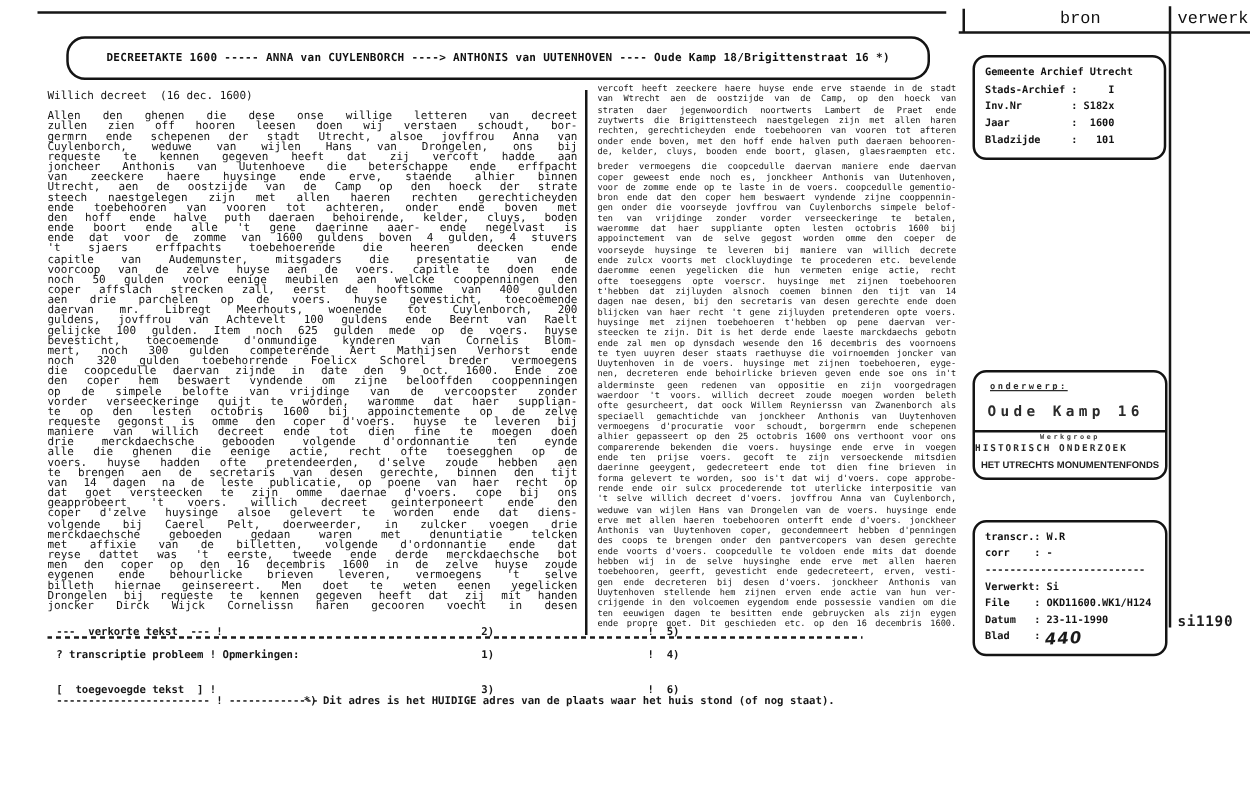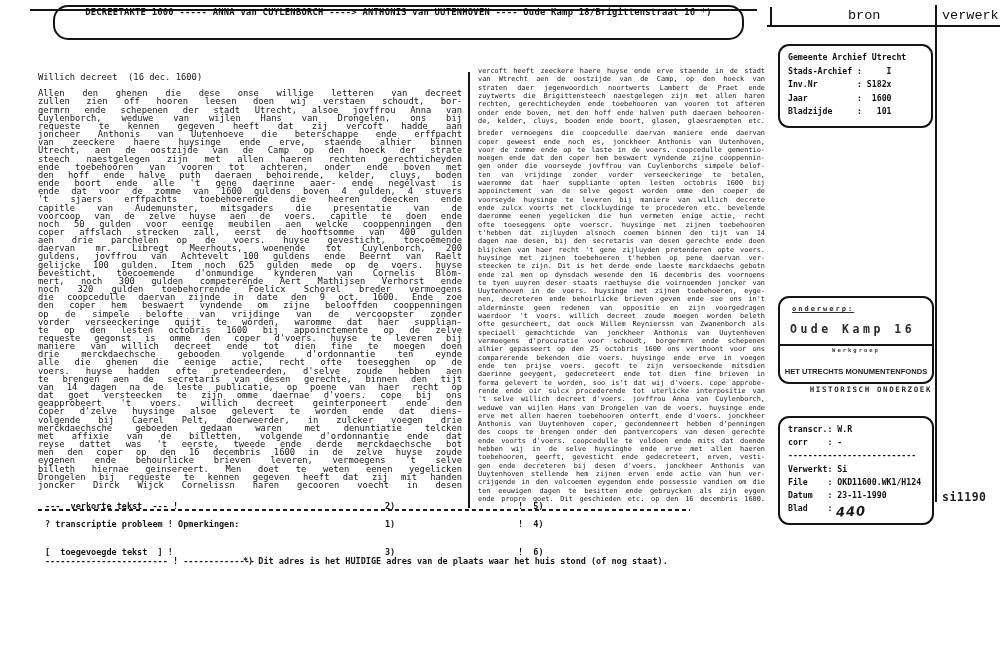--- a/index.html
+++ b/index.html
@@ -4,43 +4,43 @@
 <style>
   html,body{margin:0;padding:0;background:#e8e8e8;}
   .page{position:relative;width:1000px;height:649px;background:#ffffff;overflow:hidden;
         font-family:"DejaVu Sans Mono",monospace;color:#111;}
   .hline{position:absolute;background:#161616;height:2px;}
   .vline{position:absolute;background:#161616;width:2px;}
   .dashline{position:absolute;height:2px;
      background:repeating-linear-gradient(90deg,#1c1c1c 0 4px,transparent 4px 7px);}
 
   
-  .title-box{position:absolute;left:53px;top:5px;width:687px;height:31px;
-     border:2.4px solid #141414;border-radius:15px;display:flex;}
+  .title-box{position:absolute;left:53px;top:29px;width:687px;height:31px;
+     border:2.4px solid #141414;border-radius:15px;display:flex;align-items:center;}
   .title-text{width:100%;text-align:center;font-size:8.8px;font-weight:bold;
      letter-spacing:.25px;white-space:nowrap;}
 
   
   .colhead{position:absolute;font-family:Liberation Mono, monospace;
      font-size:13.5px;color:#101010;}
 
   
   .rbox{position:absolute;border:2.2px solid #141414;border-radius:11px;background:#fff;}
   .boxlines{padding:5px 8px 0 8px;font-size:8.2px;font-weight:bold;line-height:13.6px;}
   .boxlines .tl{white-space:pre;}
 
   .onderwerp-label{position:absolute;left:12px;top:7px;font-size:7px;font-weight:bold;
      letter-spacing:2px;text-decoration:underline;color:#2c2c2c;}
   .subject-text{position:absolute;left:10px;top:24px;font-size:11.5px;font-weight:bold;
      letter-spacing:3.5px;color:#2a2a2a;white-space:nowrap;}
   .box-divider{position:absolute;left:0;right:0;top:46px;border-top:2px solid #141414;}
   .werkgroep{position:absolute;left:0;top:49px;width:100%;text-align:center;
      font-size:5.5px;font-weight:bold;letter-spacing:2px;color:#3a3a3a;}
-  .historisch{position:absolute;left:0;top:56px;width:100%;text-align:right;
-     font-size:7.5px;font-weight:bold;letter-spacing:1.6px;color:#2a2a2a;white-space:nowrap;margin-top:31px;}
+  .historisch{position:absolute;left:0;top:56px;width:100%;text-align:left;
+     font-size:7.5px;font-weight:bold;letter-spacing:1.6px;color:#2a2a2a;white-space:nowrap;}
   .fonds{position:absolute;left:0;top:69px;width:100%;text-align:center;
      font-family:"Liberation Sans",sans-serif;font-size:7.6px;font-weight:bold;
      color:#222;white-space:nowrap;}
   .handwritten{position:absolute;font-family:"DejaVu Sans",sans-serif;font-style:italic;
      font-size:13px;font-weight:bold;color:#1a1a1a;transform:rotate(-3deg);letter-spacing:1px;}
   .si-code{position:absolute;font-size:11.5px;font-weight:bold;letter-spacing:.5px;color:#1f1f1f;}
 
   
   .bodycol{position:absolute;color:#141414;}
   .bodycol .tl{white-space:pre;}
@@ -170,21 +170,21 @@
         <div class="tl just">straten daer jegenwoordich noortwerts Lambert de Praet ende</div>
         <div class="tl just">zuytwerts die Brigittensteech naestgelegen zijn met allen haren</div>
         <div class="tl just">rechten, gerechticheyden ende toebehooren van vooren tot afteren</div>
         <div class="tl just">onder ende boven, met den hoff ende halven puth daeraen behooren-</div>
         <div class="tl just">de, kelder, cluys, booden ende boort, glasen, glaesraempten etc.</div>
       </div>
     <div class="para2">
         <div class="tl just">breder vermoegens die coopcedulle daervan maniere ende daervan</div>
         <div class="tl just">coper geweest ende noch es, jonckheer Anthonis van Uutenhoven,</div>
         <div class="tl just">voor de zomme ende op te laste in de voers. coopcedulle gementio-</div>
-        <div class="tl just">moegen ende dat den coper hem beswaert vyndende zijne cooppennin-</div>
+        <div class="tl just">bron ende dat den coper hem beswaert vyndende zijne cooppennin-</div>
         <div class="tl just">gen onder die voorseyde jovffrou van Cuylenborchs simpele belof-</div>
         <div class="tl just">ten van vrijdinge zonder vorder verseeckeringe te betalen,</div>
         <div class="tl just">waeromme dat haer suppliante opten lesten octobris 1600 bij</div>
         <div class="tl just">appoinctement van de selve gegost worden omme den coeper de</div>
         <div class="tl just">voorseyde huysinge te leveren bij maniere van willich decrete</div>
         <div class="tl just">ende zulcx voorts met clockluydinge te procederen etc. bevelende</div>
         <div class="tl just">daeromme eenen yegelicken die hun vermeten enige actie, recht</div>
         <div class="tl just">ofte toeseggens opte voerscr. huysinge met zijnen toebehooren</div>
         <div class="tl just">t'hebben dat zijluyden alsnoch coemen binnen den tijt van 14</div>
         <div class="tl just">dagen nae desen, bij den secretaris van desen gerechte ende doen</div>

